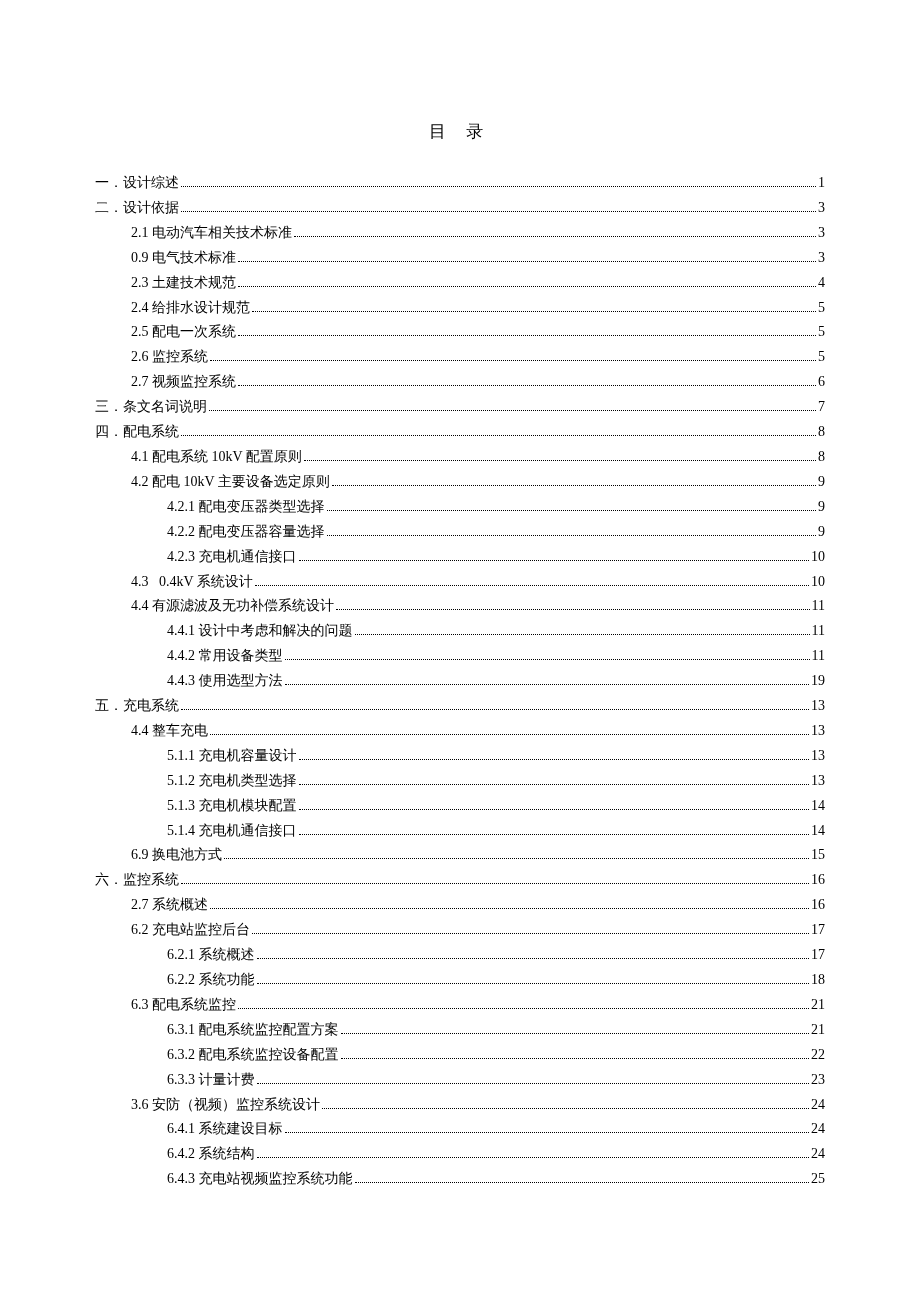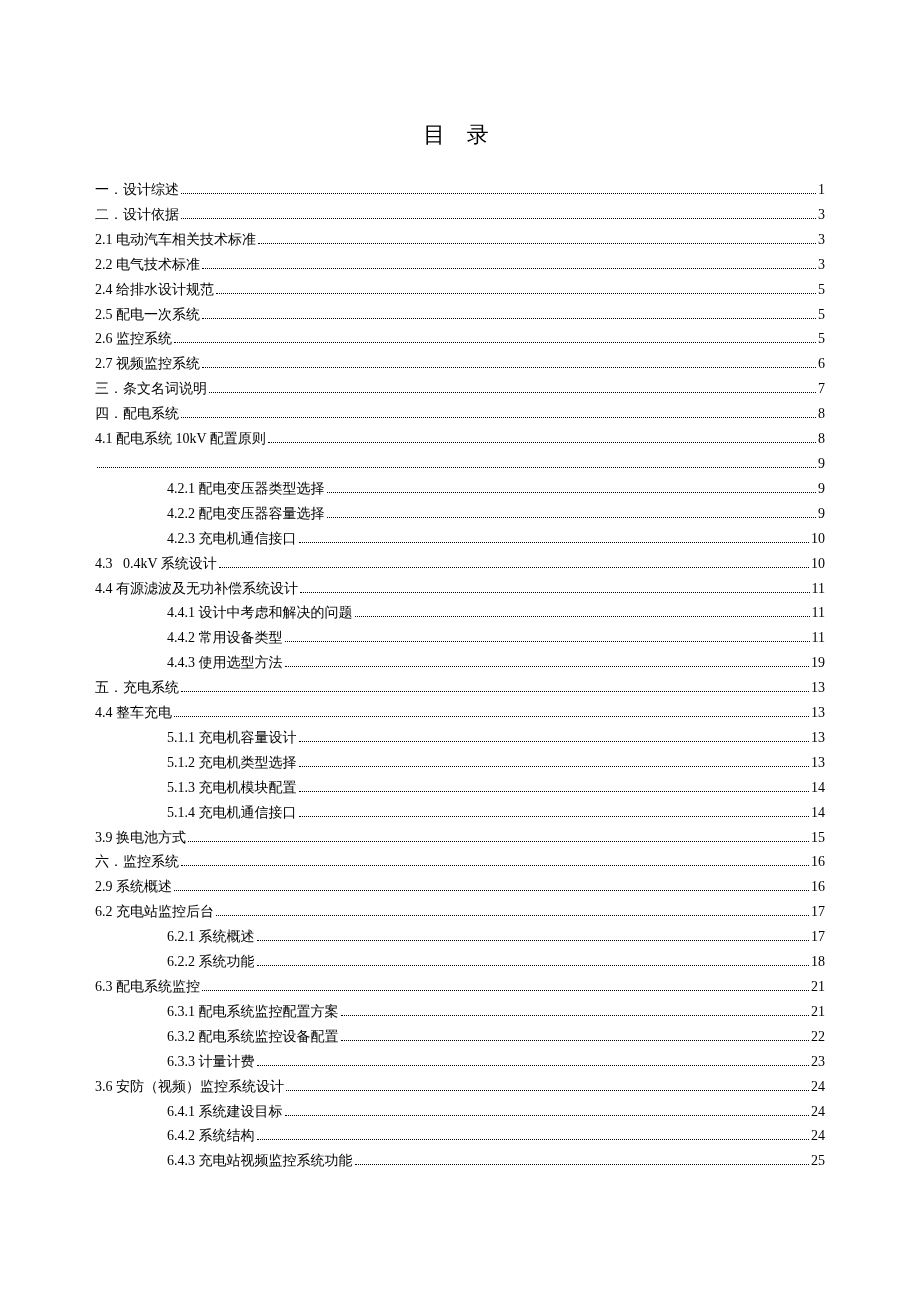--- a/index.html
+++ b/index.html
@@ -8,21 +8,21 @@
       margin: 0;
       padding: 0;
       width: 920px;
       color: #000;
     }
     .page {
       padding: 120px 95px 80px 95px;
     }
     .title {
       text-align: center;
-      font-size: 22px;
+      font-size: 17px;
       letter-spacing: 8px;
       margin-bottom: 28px;
     }
     .toc-line {
       display: flex;
       align-items: baseline;
       font-size: 14px;
       line-height: 1.78;
       white-space: nowrap;
     }
@@ -33,21 +33,21 @@
       flex: 1 1 auto;
       overflow: hidden;
       border-bottom: 1px dotted #000;
       margin: 0 2px 4px 2px;
       height: 0.9em;
     }
     .toc-line .pg {
       flex: 0 0 auto;
     }
     .lvl0 { margin-left: 0; }
-    .lvl1 { }
+    .lvl1 { margin-left: 36px; }
     .lvl2 { margin-left: 72px; justify-content: flex-end; }
   </style>
 </head>
 <body>
 
 <div class="page">
   <div class="title">目 录</div>
   <div id="toc-container">
       <div class="toc-line lvl0">
         <span class="label">一．设计综述</span>
@@ -58,25 +58,30 @@
         <span class="label">二．设计依据</span>
         <span class="dots"></span>
         <span class="pg">3</span>
       </div>
       <div class="toc-line lvl1">
         <span class="label">2.1 电动汽车相关技术标准</span>
         <span class="dots"></span>
         <span class="pg">3</span>
       </div>
       <div class="toc-line lvl1">
-        <span class="label">2.2 电气技术标准</span>
+        <span class="label">0.9 电气技术标准</span>
         <span class="dots"></span>
         <span class="pg">3</span>
       </div>
       <div class="toc-line lvl1">
+        <span class="label">2.3 土建技术规范</span>
+        <span class="dots"></span>
+        <span class="pg">4</span>
+      </div>
+      <div class="toc-line lvl1">
         <span class="label">2.4 给排水设计规范</span>
         <span class="dots"></span>
         <span class="pg">5</span>
       </div>
       <div class="toc-line lvl1">
         <span class="label">2.5 配电一次系统</span>
         <span class="dots"></span>
         <span class="pg">5</span>
       </div>
       <div class="toc-line lvl1">
@@ -98,20 +103,21 @@
         <span class="label">四．配电系统</span>
         <span class="dots"></span>
         <span class="pg">8</span>
       </div>
       <div class="toc-line lvl1">
         <span class="label">4.1 配电系统 10kV 配置原则</span>
         <span class="dots"></span>
         <span class="pg">8</span>
       </div>
       <div class="toc-line lvl1">
+        <span class="label">4.2 配电 10kV 主要设备选定原则</span>
         <span class="dots"></span>
         <span class="pg">9</span>
       </div>
       <div class="toc-line lvl2">
         <span class="label">4.2.1 配电变压器类型选择</span>
         <span class="dots"></span>
         <span class="pg">9</span>
       </div>
       <div class="toc-line lvl2">
         <span class="label">4.2.2 配电变压器容量选择</span>
@@ -172,31 +178,31 @@
         <span class="label">5.1.3 充电机模块配置</span>
         <span class="dots"></span>
         <span class="pg">14</span>
       </div>
       <div class="toc-line lvl2">
         <span class="label">5.1.4 充电机通信接口</span>
         <span class="dots"></span>
         <span class="pg">14</span>
       </div>
       <div class="toc-line lvl1">
-        <span class="label">3.9 换电池方式</span>
+        <span class="label">6.9 换电池方式</span>
         <span class="dots"></span>
         <span class="pg">15</span>
       </div>
       <div class="toc-line lvl0">
         <span class="label">六．监控系统</span>
         <span class="dots"></span>
         <span class="pg">16</span>
       </div>
       <div class="toc-line lvl1">
-        <span class="label">2.9 系统概述</span>
+        <span class="label">2.7 系统概述</span>
         <span class="dots"></span>
         <span class="pg">16</span>
       </div>
       <div class="toc-line lvl1">
         <span class="label">6.2 充电站监控后台</span>
         <span class="dots"></span>
         <span class="pg">17</span>
       </div>
       <div class="toc-line lvl2">
         <span class="label">6.2.1 系统概述</span>

